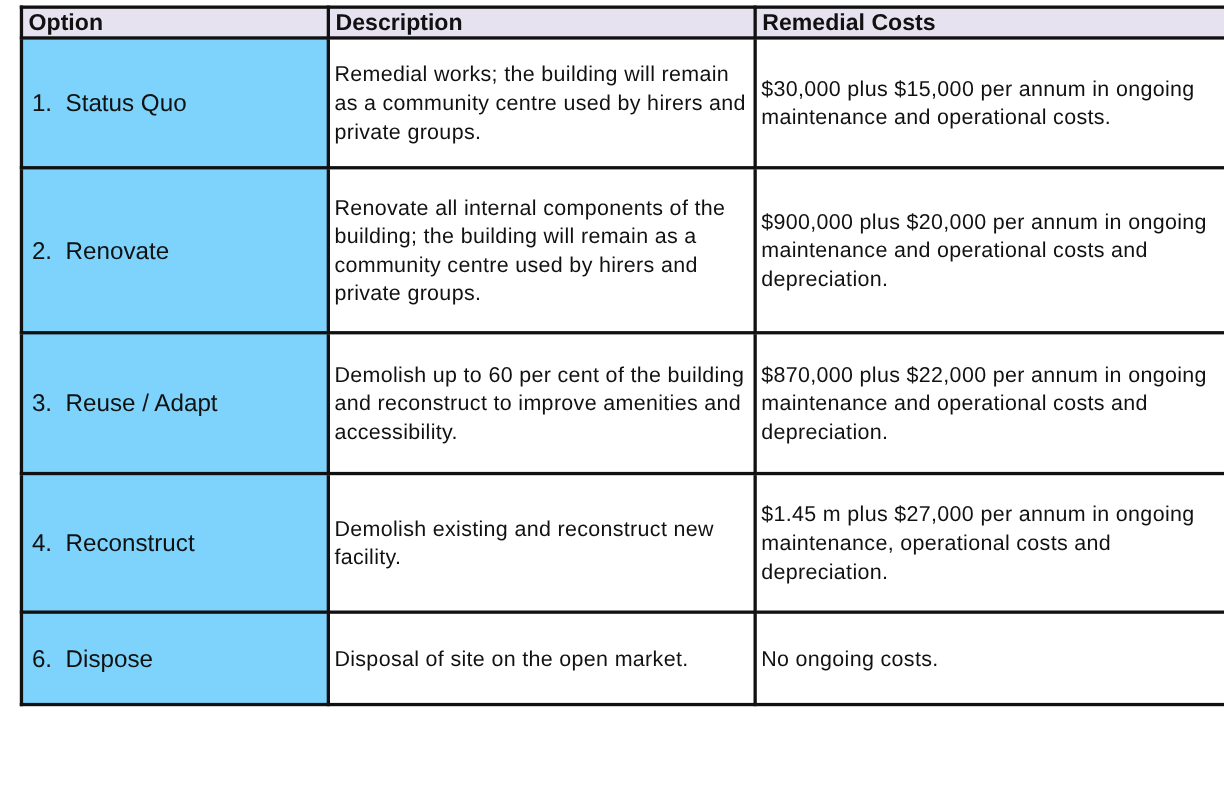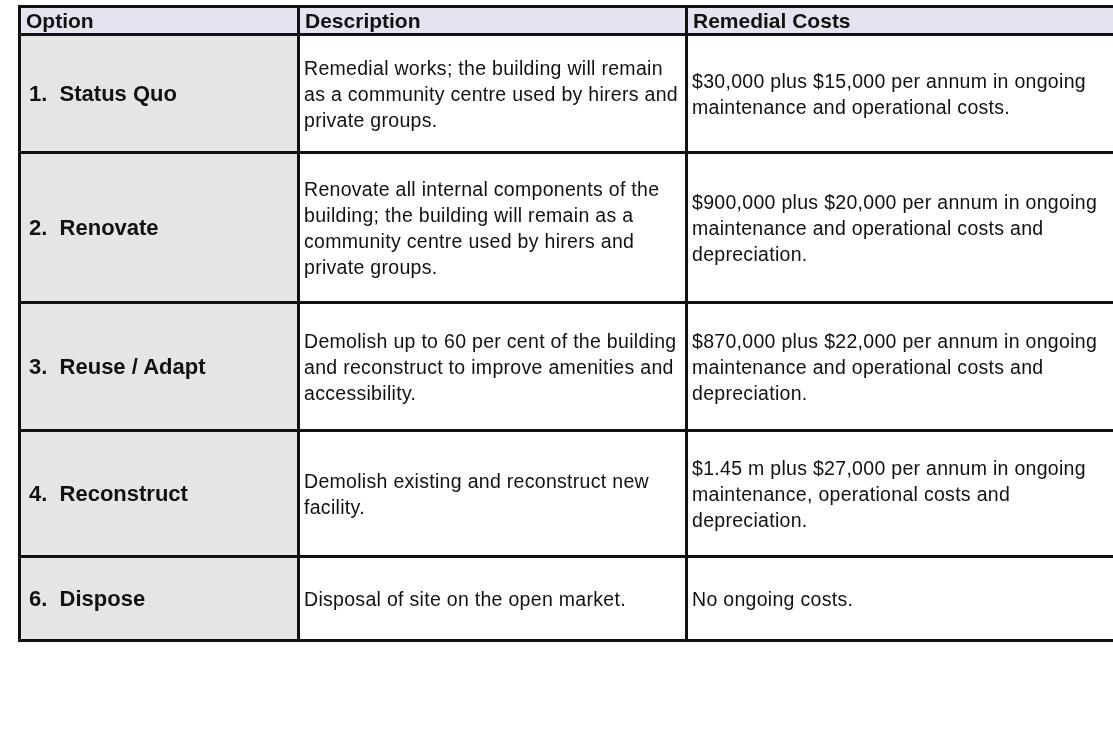--- a/index.html
+++ b/index.html
@@ -1,20 +1,20 @@
 <!DOCTYPE html>
 <html><head>
 <meta charset="utf-8">
 <style>
   html,body{margin:0;padding:0;background:#fff;}
   body{width:1113px;height:738px;overflow:hidden;font-family:"Liberation Sans",sans-serif;color:#111;}
   table{position:absolute;left:18px;top:5px;border-collapse:collapse;table-layout:fixed;width:1104px;}
   td,th{border:3px solid #111;padding:0 5px;vertical-align:middle;text-align:left;}
   th{background:#E6E2EF;font-weight:bold;font-size:21px;height:24px;line-height:24px;padding-top:1px;padding-bottom:0;}
-  td.opt{background:#e5e5e5;font-weight:bold;font-size:22px;padding-left:8px;}
+  td.opt{background:#7dd3fc;font-weight:normal;font-size:22px;padding-left:8px;}
   td.desc,td.cost{font-size:19.5px;line-height:26px;letter-spacing:0.3px;}
   td.desc{padding-left:4px;}
   td.cost{padding-left:4px;}
 </style>
 </head>
 <body>
 
 <table>
   <colgroup>
       <col style="width:279px">

